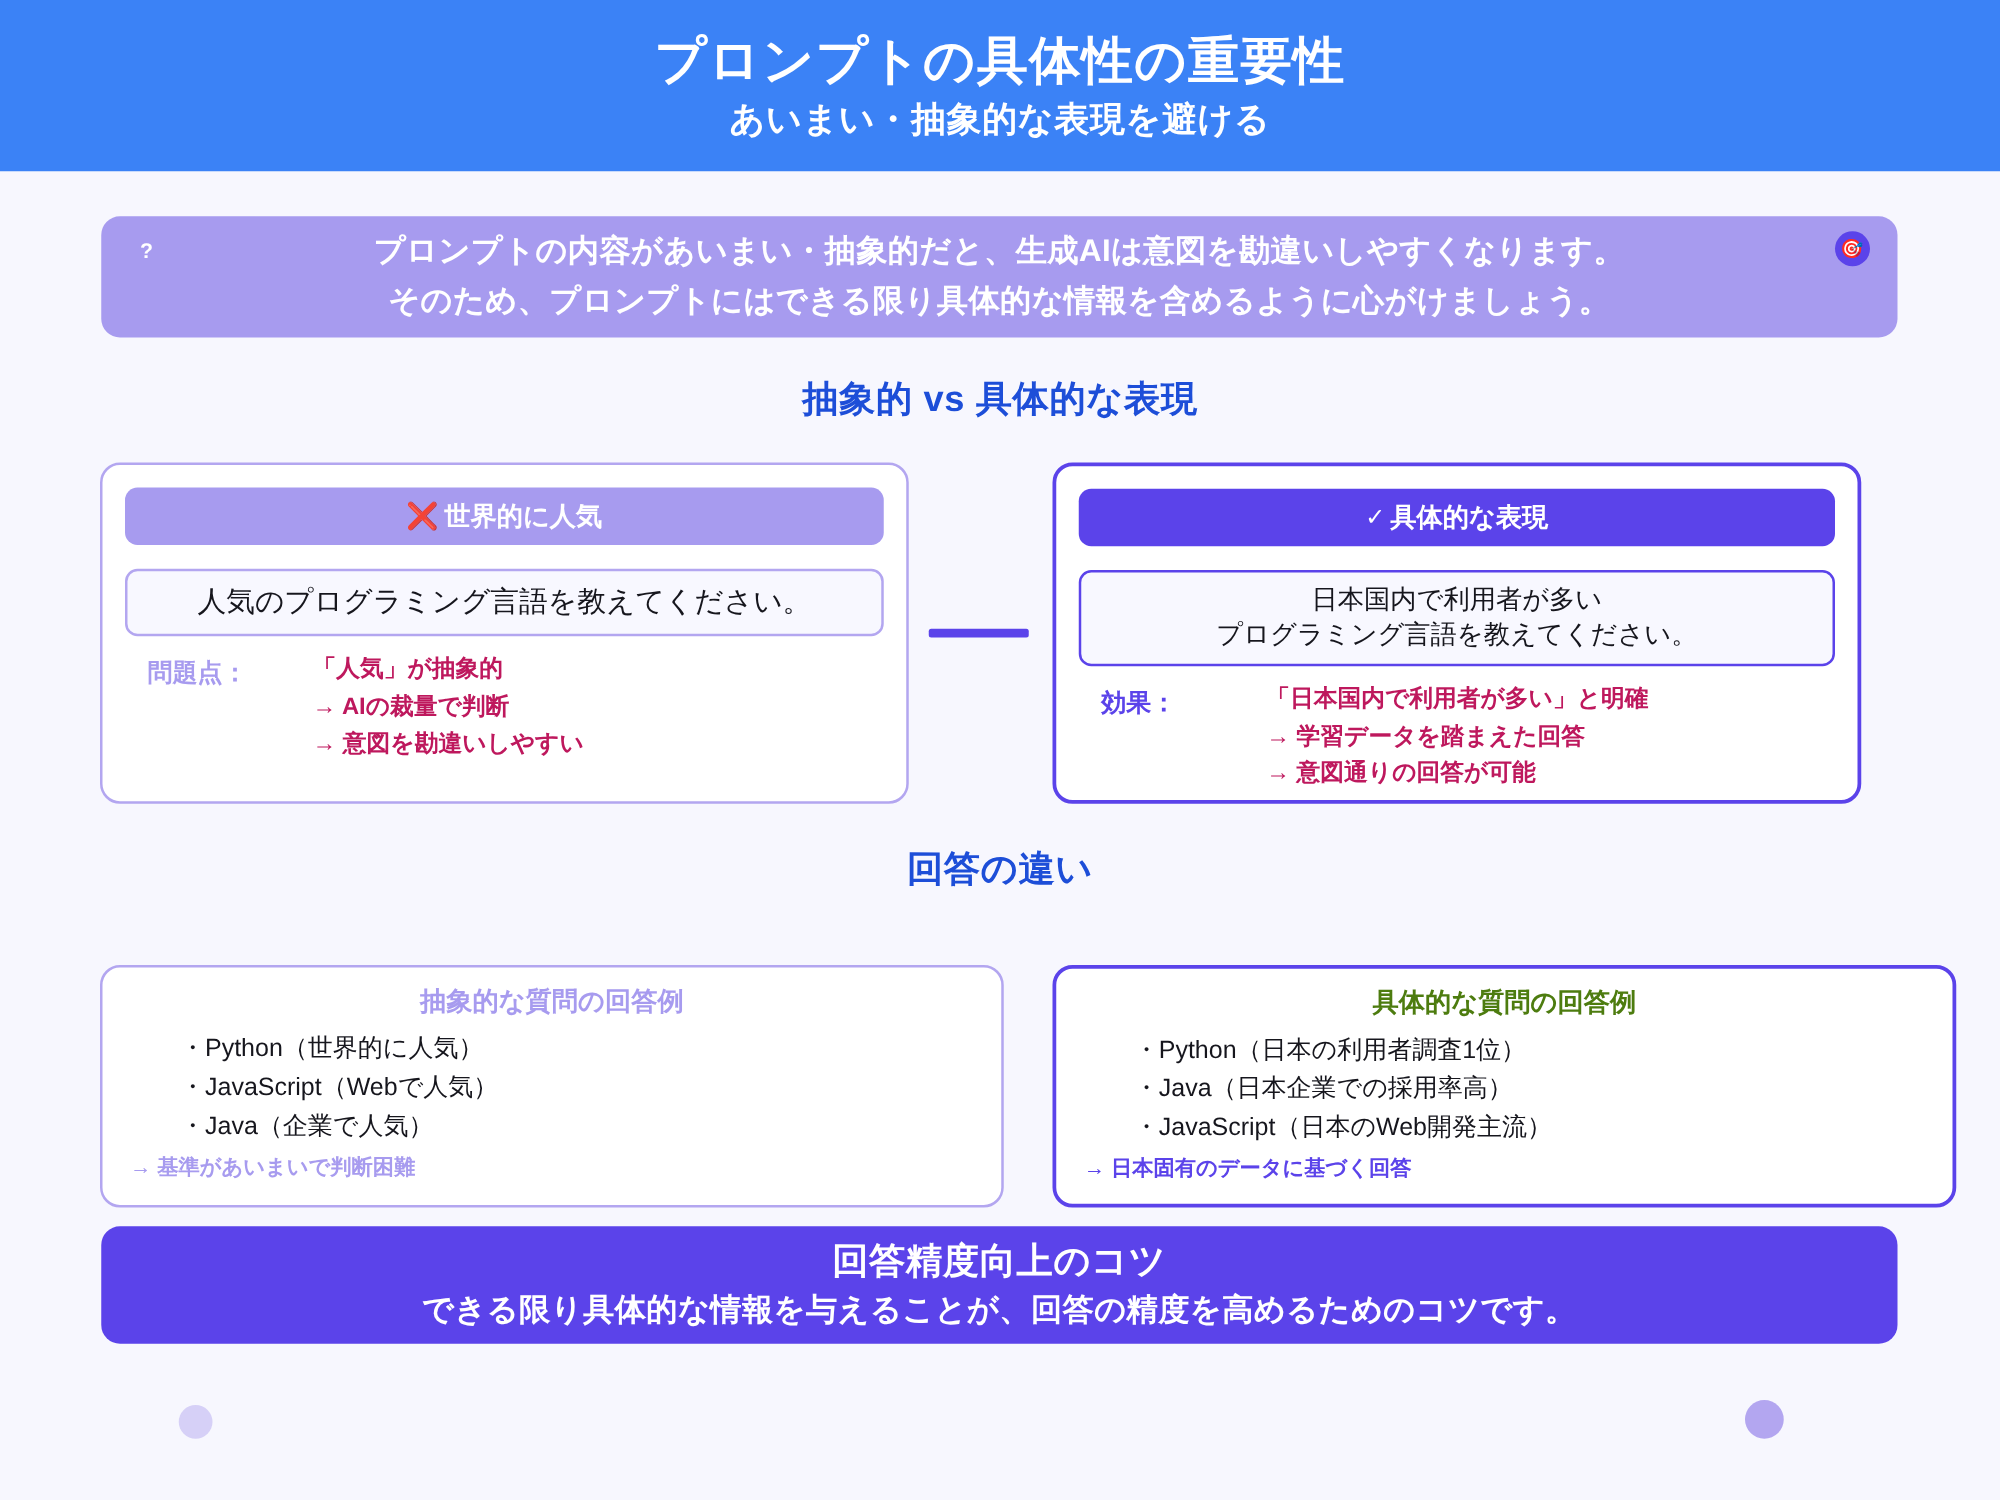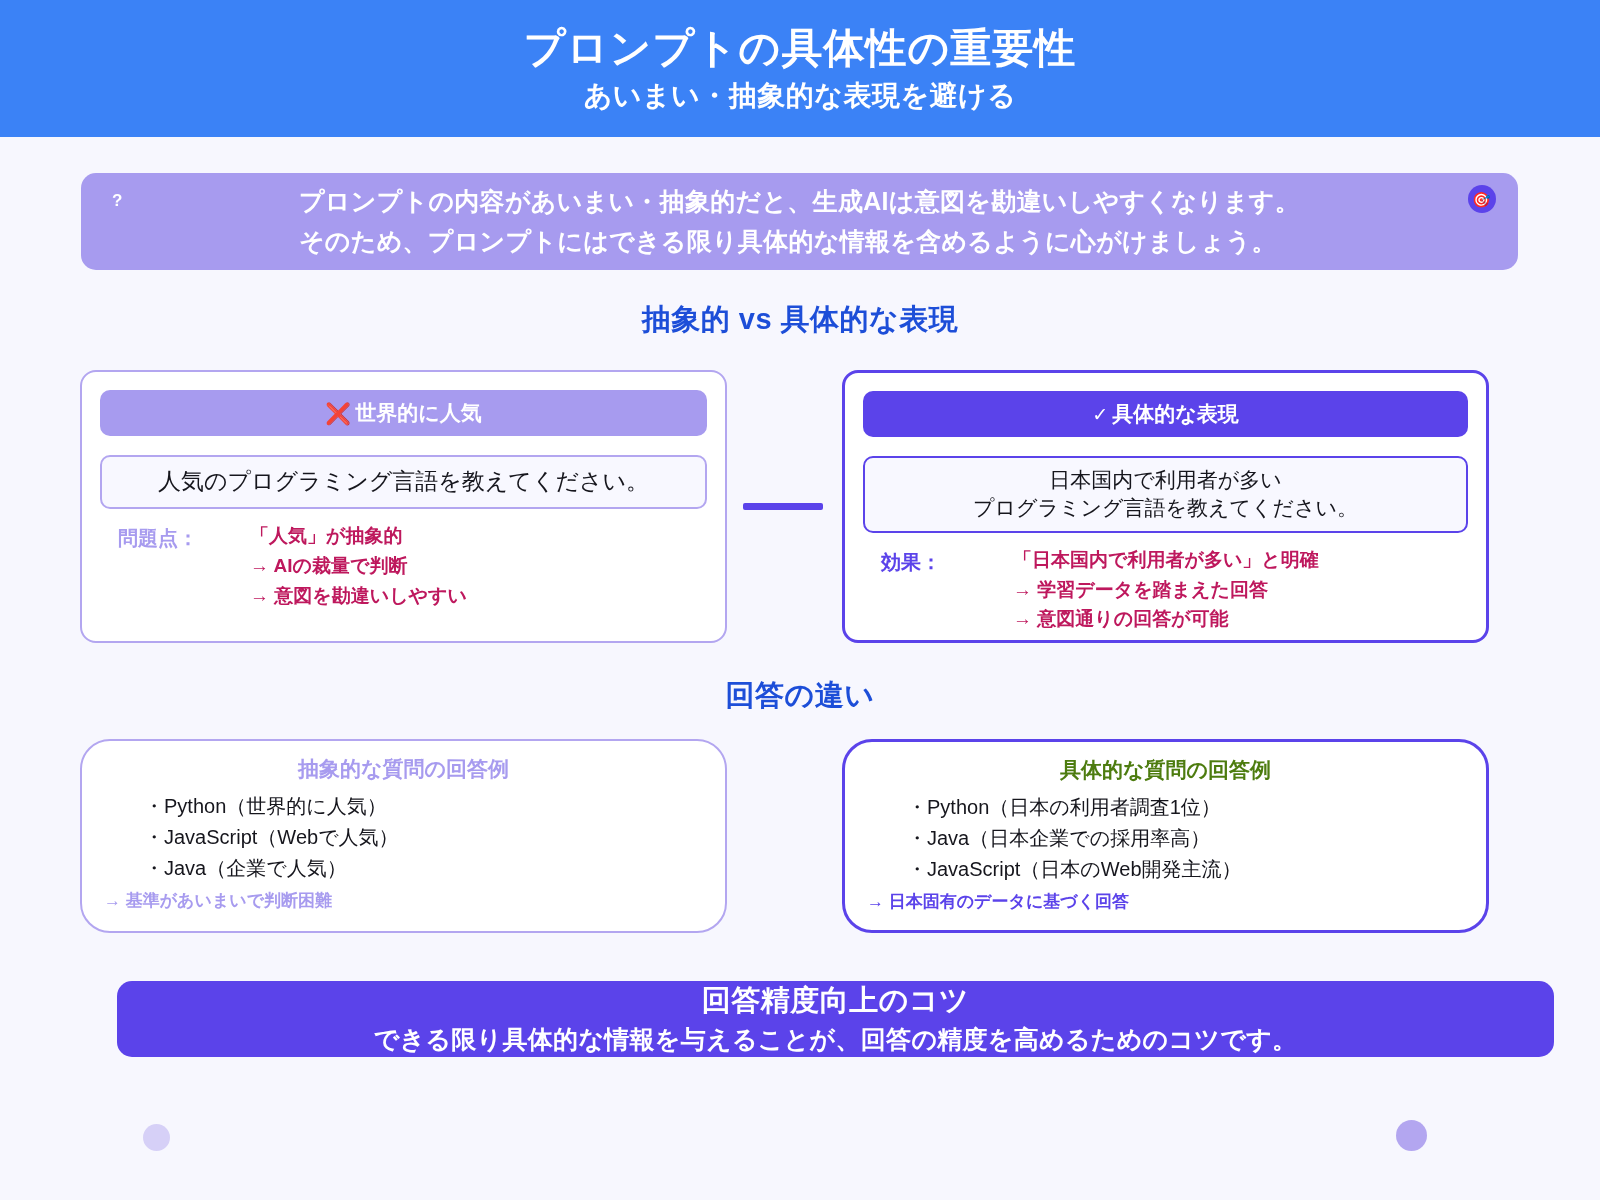--- a/index.html
+++ b/index.html
@@ -58,21 +58,21 @@
   }
   .intro-qmark {
     position: absolute;
     left: 31px;
     top: 18px;
     color: #ffffff;
     font-size: 17px;
     font-weight: bold;
   }
   .intro-text {
-    text-align: left;
+    text-align: center;
     color: #ffffff;
     font-size: 25px;
     font-weight: bold;
     line-height: 1.58;
     letter-spacing: 0.3px;
   }
   .intro-badge {
     position: absolute;
     right: 22px;
     top: 12px;
@@ -194,25 +194,25 @@
     top: 503px;
     width: 80px;
     height: 7px;
     background: #5b43ea;
     border-radius: 2px;
   }
 
   
   .answer-card {
     position: absolute;
-    top: 739px;
-    width: 647px;
+    top: 772px;
+    width: 723px;
     height: 194px;
     background: #ffffff;
-    border-radius: 30px;
+    border-radius: 16px;
     padding: 16px 22px 0 22px;
   }
   .answer-abstract {
     left: 80px;
     border: 2px solid #b3a6f0;
   }
   .answer-concrete {
     left: 842px;
     border: 3px solid #5b43ea;
   }
@@ -246,29 +246,28 @@
   }
   .note-abstract { color: #a79bef; }
   .note-concrete { color: #5b43ea; }
 
   
   .footer-card {
     position: absolute;
     left: 81px;
     top: 981px;
     width: 1437px;
-    height: 76px;
+    height: 94px;
     background: #5b43ea;
     border-radius: 15px;
     display: flex;
     flex-direction: column;
     align-items: center;
     justify-content: center;
     gap: 9px;
-    margin-left: 36px;
   }
   .footer-title {
     color: #ffffff;
     font-size: 29px;
     font-weight: bold;
     letter-spacing: 0.5px;
     line-height: 1.1;
   }
   .footer-text {
     color: #ffffff;

